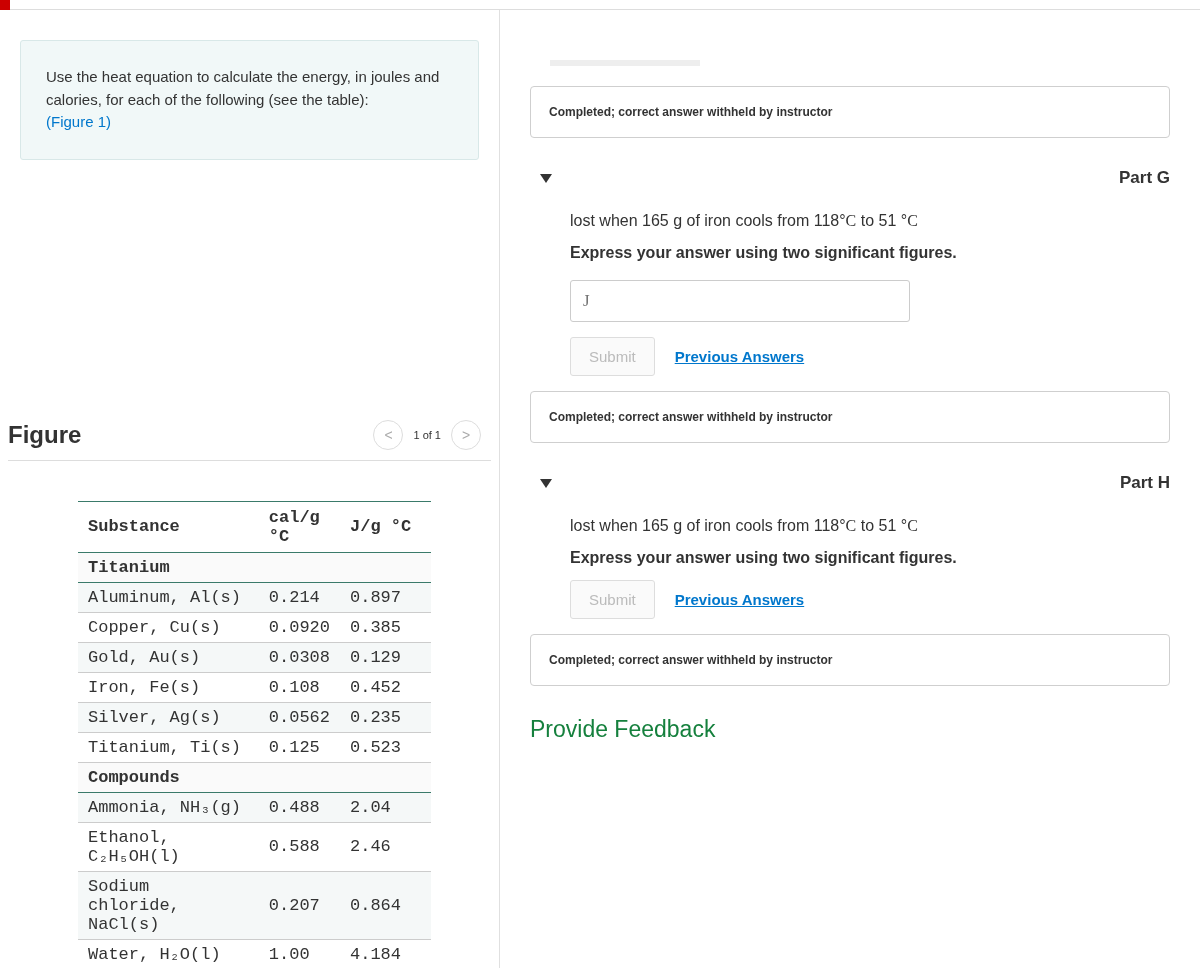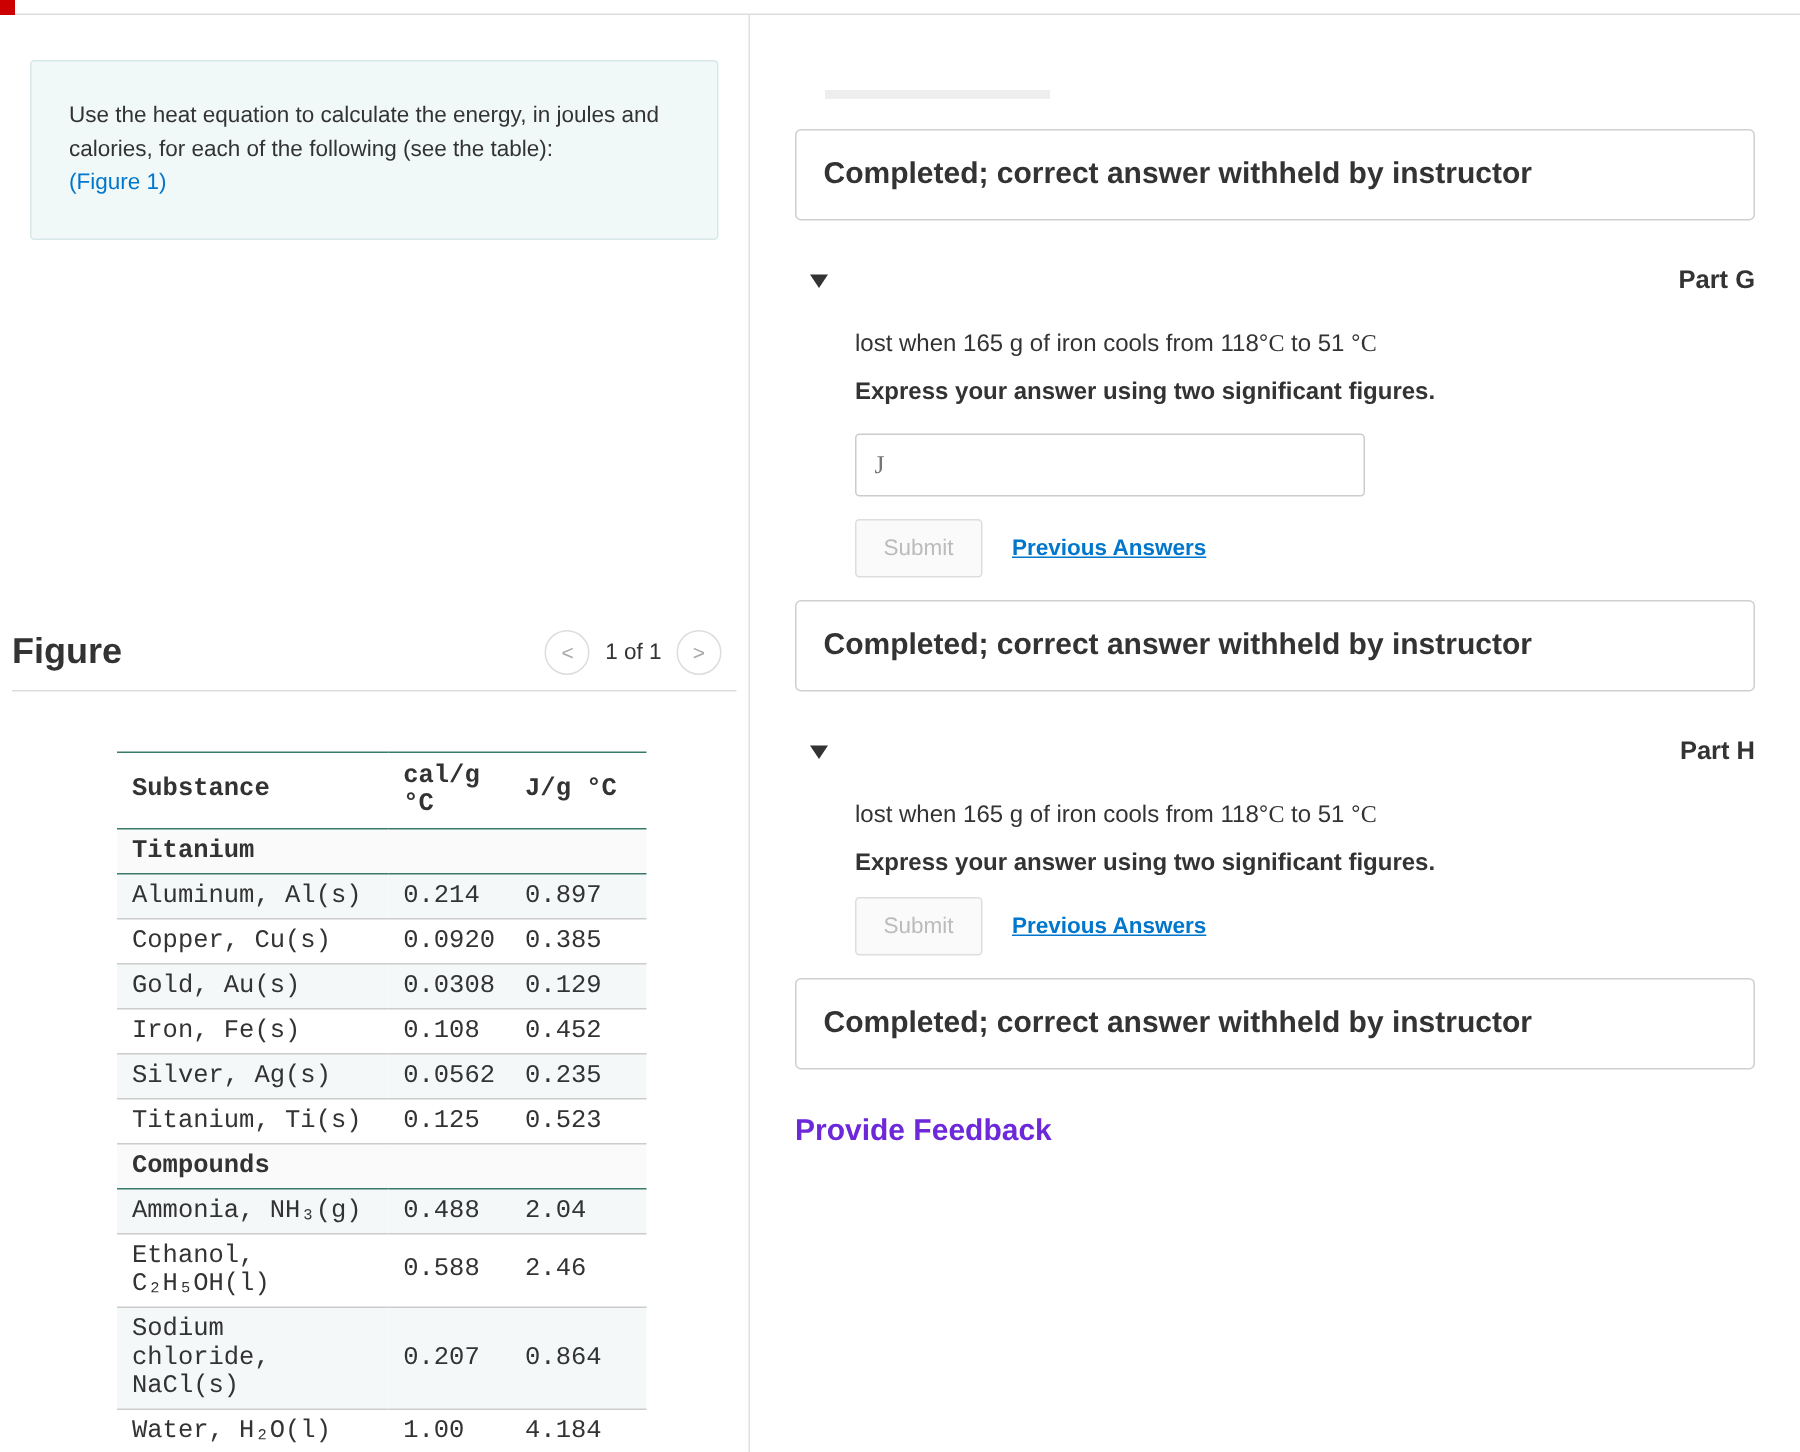--- a/index.html
+++ b/index.html
@@ -74,21 +74,21 @@
     border-radius: 50%;
     background: #fff;
     display: flex;
     align-items: center;
     justify-content: center;
     color: #aaa;
     font-size: 14px;
     cursor: pointer;
   }
   .nav-count {
-    font-size: 15px;
+    font-size: 11px;
     padding: 0 4px;
   }
   .data-table {
     margin: 40px 60px 20px 70px;
     font-family: Liberation Mono, monospace;
     font-size: 17px;
   }
   .data-table table {
     border-collapse: collapse;
     width: 100%;
@@ -126,21 +126,21 @@
     background: #eee;
     margin: 30px 0 20px 20px;
   }
   .completed-box {
     border: 1px solid #cfcfcf;
     border-radius: 4px;
     padding: 18px 18px;
     margin: 12px 0 30px 0;
     font-weight: bold;
     color: #333;
-    font-size: 20px;
+    font-size: 12px;
   }
   .part-block {
     margin-bottom: 20px;
   }
   .part-header {
     display: flex;
     align-items: center;
     gap: 32px;
     margin-bottom: 20px;
     cursor: pointer;
@@ -197,26 +197,25 @@
     cursor: default;
   }
   .prev-answers {
     color: #0077cc;
     font-weight: bold;
     text-decoration: underline;
     font-size: 15px;
     cursor: pointer;
   }
   .feedback-link {
-    color: #6d28d9;
-    font-size: 20px;
+    color: #15803d;
+    font-size: 23px;
     margin-top: 30px;
     display: block;
     cursor: pointer;
-    font-weight: bold;
   }
 </style>
 </head>
 <body>
 
 <div class="top-bar"></div>
 
 <div class="main-container">
 
   <div class="left-pane">

